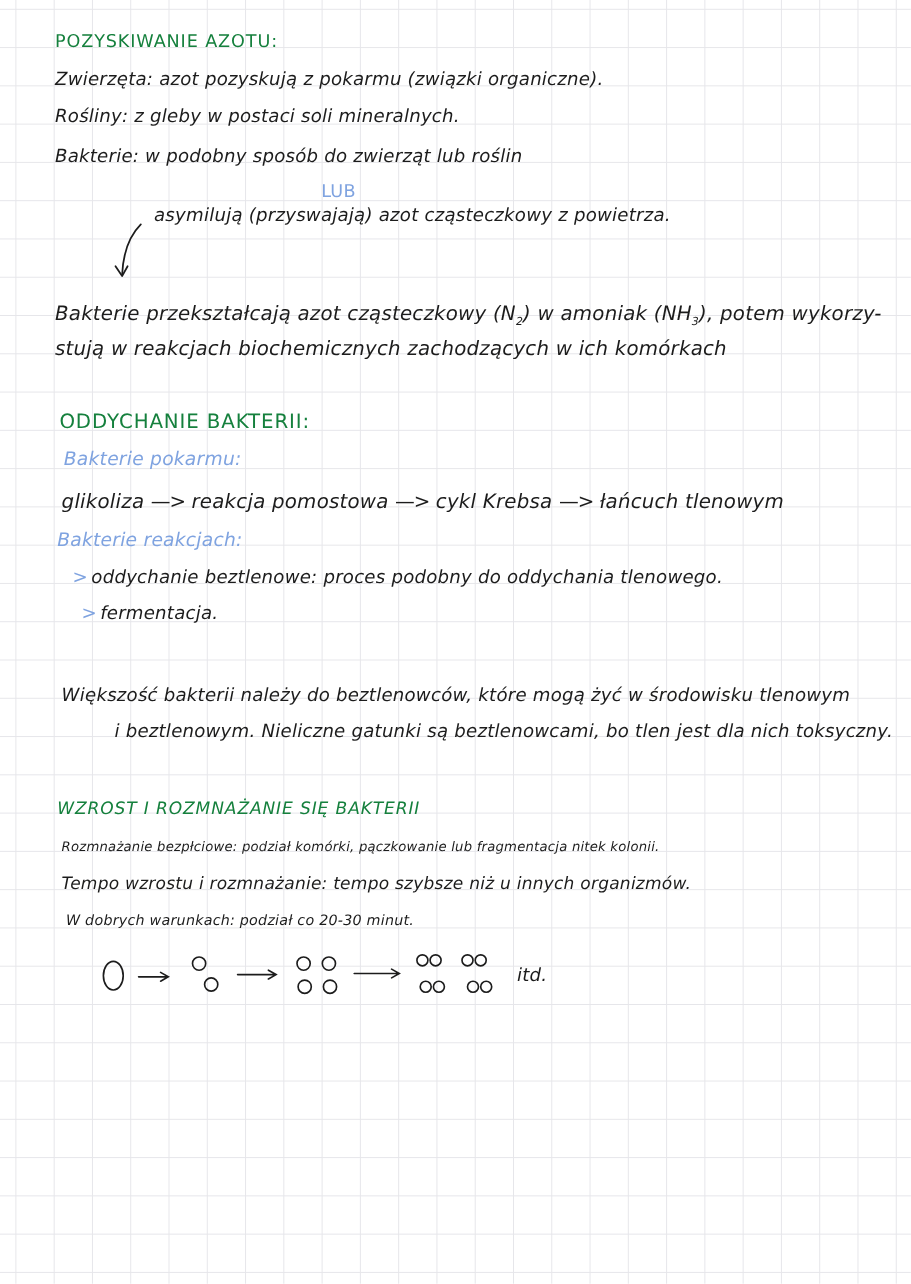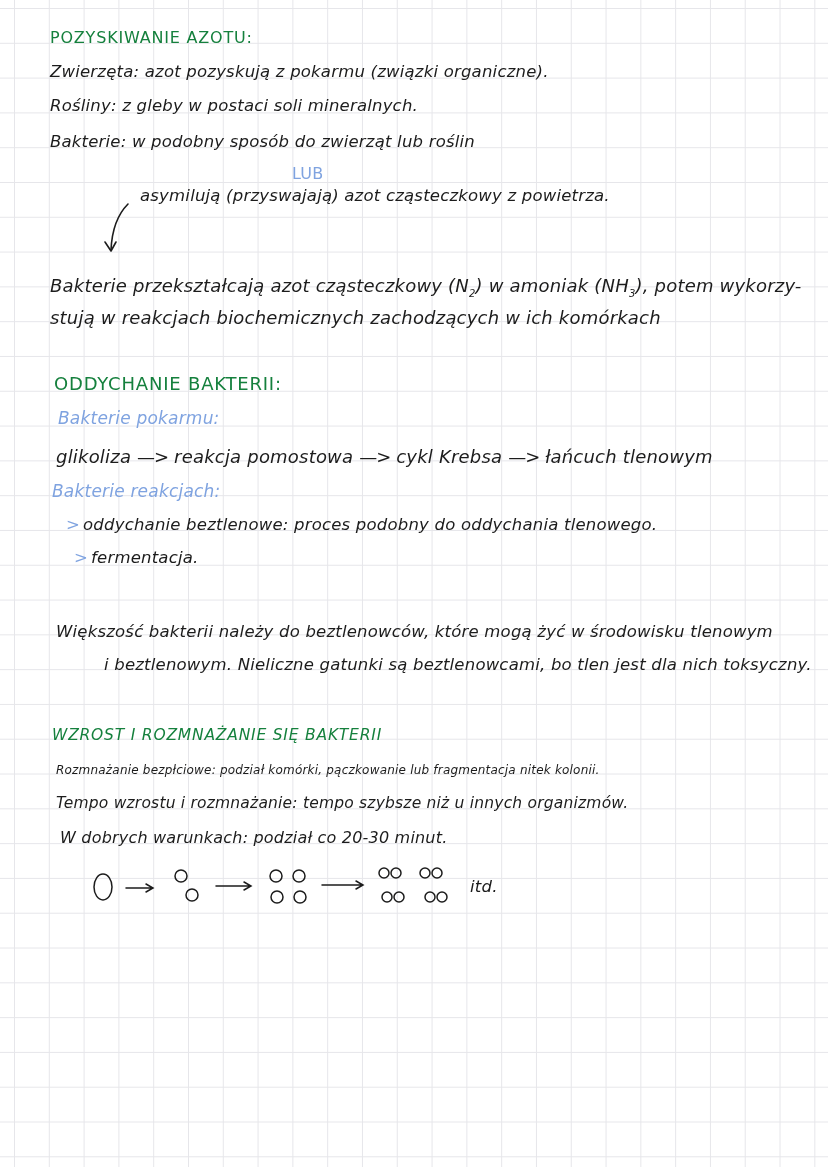--- a/index.html
+++ b/index.html
@@ -111,21 +111,21 @@
 <div class="line" style="left:54px; top:558px;margin-left:20px;">
   <span class="bullet">&gt;</span><span>fermentacja.</span>
 </div>
 
 <div class="line" style="left:56px; top:632px;">Większość bakterii należy do beztlenowców, które mogą żyć w środowisku tlenowym</div>
 <div class="line" style="left:56px; top:665px;margin-left:48px;">i beztlenowym. Nieliczne gatunki są beztlenowcami, bo tlen jest dla nich toksyczny.</div>
 
 <div class="line heading" style="left:52px; top:735px; font-style:italic; font-size:15.5px;">WZROST I ROZMNAŻANIE SIĘ BAKTERII</div>
 <div class="line" style="left:56px; top:770px; font-size:12px;">Rozmnażanie bezpłciowe: podział komórki, pączkowanie lub fragmentacja nitek kolonii.</div>
 <div class="line" style="left:56px; top:803px; font-size:15.5px;">Tempo wzrostu i rozmnażanie: tempo szybsze niż u innych organizmów.</div>
-<div class="line" style="left:60px; top:838px; font-size:16px;">W dobrych warunkach: podział co 20-30 minut.</div>
+<div class="line" style="left:60px; top:838px; font-size:13px;">W dobrych warunkach: podział co 20-30 minut.</div>
 
 <svg class="abs" width="828" height="1167">
   <g stroke="#1c1c1c" stroke-width="1.5" fill="none" stroke-linecap="round">
 
     <ellipse cx="103" cy="887" rx="9" ry="13"></ellipse>
 
     <path d="M126 888 L152 888 M146 884 L153 888 L146 892"></path>
 
     <circle cx="181" cy="876" r="6"></circle>
     <circle cx="192" cy="895" r="6"></circle>

